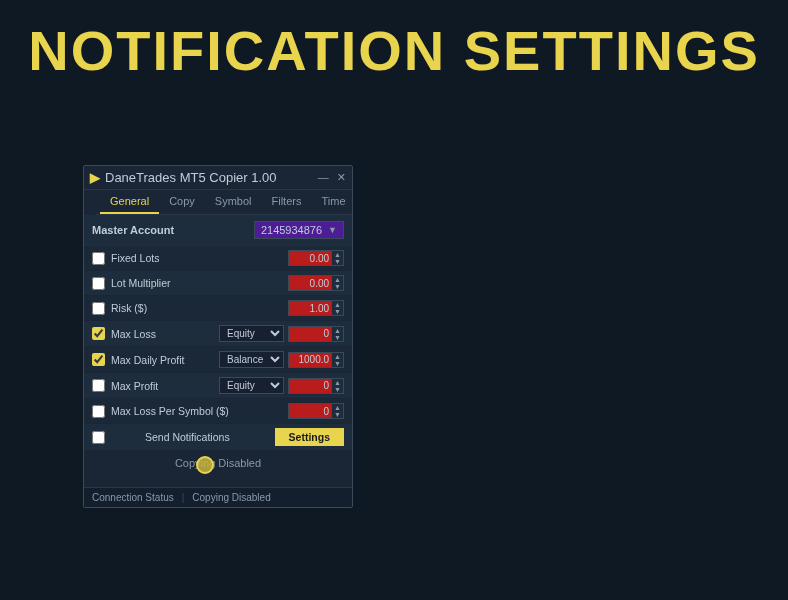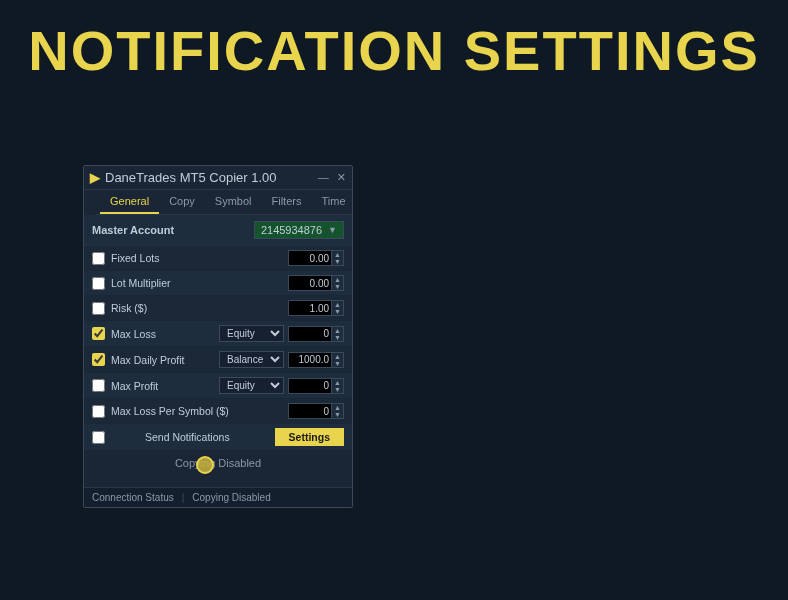--- a/index.html
+++ b/index.html
@@ -118,21 +118,21 @@
 
     .master-account-label {
       color: #c0ccd8;
       font-size: 11px;
       font-weight: bold;
     }
 
     .master-account-select {
       display: flex;
       align-items: center;
-      background: #14532d;
+      background: #4c1d95;
       border: 1px solid #3a4a5a;
       padding: 2px 6px;
       font-size: 11px;
       color: #c0ccd8;
       cursor: pointer;
       min-width: 90px;
       justify-content: flex-start;
     }
 
     .select-arrow {
@@ -177,21 +177,21 @@
       font-size: 10px;
       padding: 1px 3px;
       margin-right: 4px;
       cursor: pointer;
       min-width: 52px;
     }
 
     .row-input-wrapper {
       display: flex;
       align-items: center;
-      background: #000000;
+      background: #b91c1c;
       border: 1px solid #3a4a5a;
       min-width: 55px;
     }
 
     .row-input {
       background: transparent;
       border: none;
       color: #c0ccd8;
       font-size: 10px;
       width: 42px;

